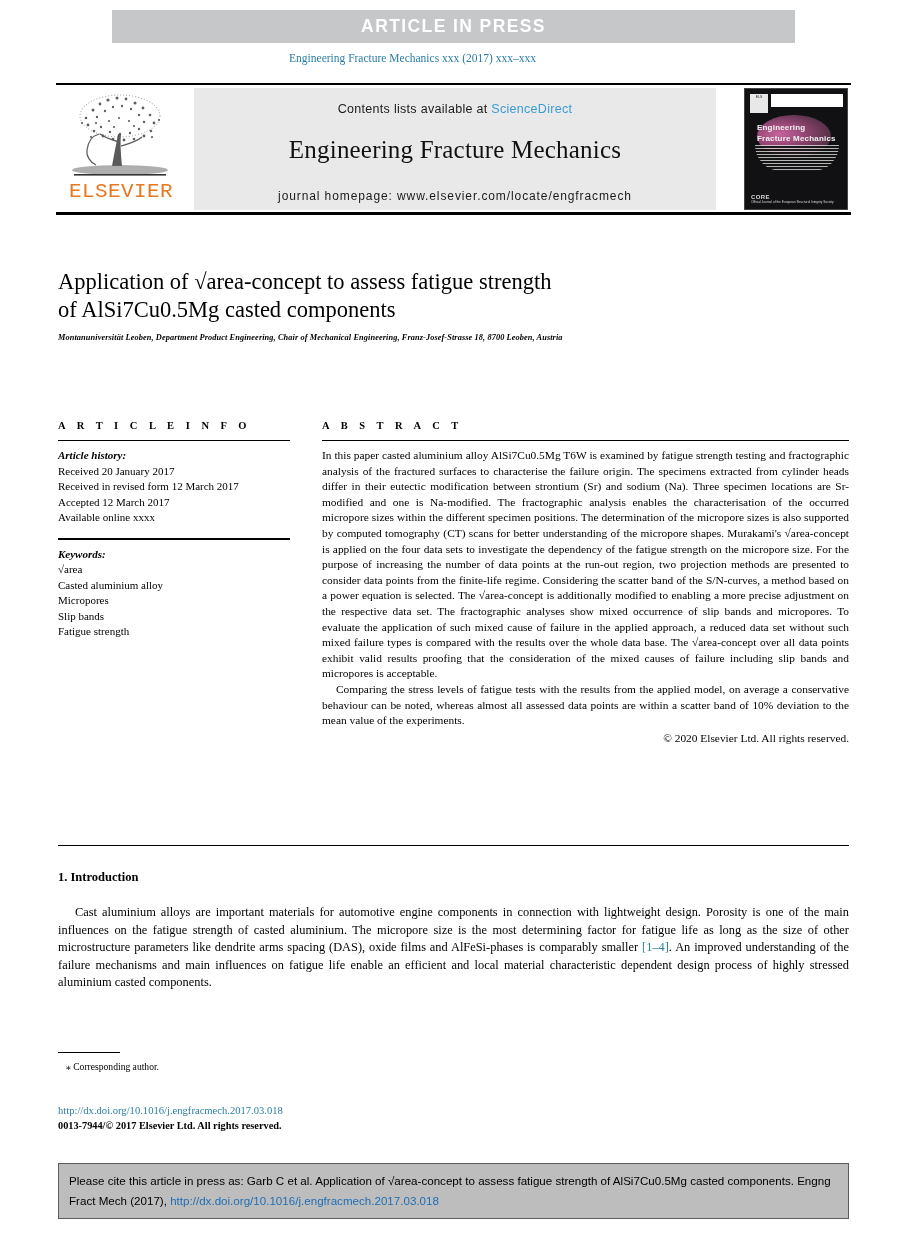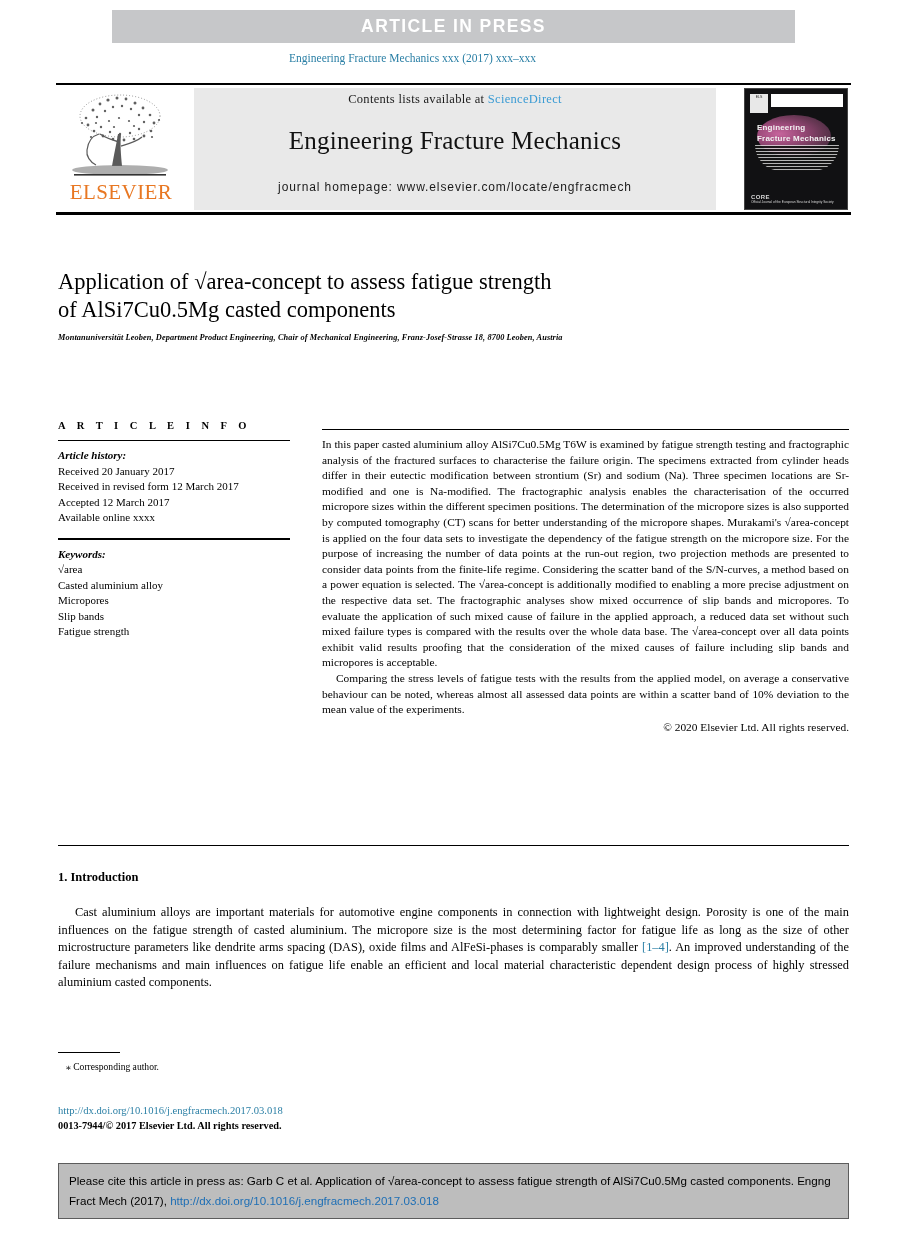--- a/index.html
+++ b/index.html
@@ -91,39 +91,39 @@
     width: 112px;
     height: 92px;
   }
   .elsevier-word {
     position: absolute;
     left: 2px;
     top: 92px;
     width: 126px;
     text-align: center;
     color: #e87722;
-    font-family: Liberation Serif, serif;
+    font-family: Liberation Mono, monospace;
     font-size: 21px;
     letter-spacing: 0.4px;
     line-height: 24px;
   }
   .contents-box {
     position: absolute;
     left: 138px;
     top: 0px;
     width: 522px;
     height: 122px;
     background: #e9e9e9;
     text-align: center;
   }
   .contents-line {
-    font-family: Liberation Serif, serif;
+    font-family: Liberation Sans, sans-serif;
     font-size: 12.5px;
     color: #1a1a1a;
-    padding-top: 4px;
+    padding-top: 14px;
     letter-spacing: 0.3px;
   }
   .sd-link { color: #3a9bd4; }
   .journal-title {
     font-family: "Liberation Serif", "DejaVu Serif", serif;
     font-size: 25px;
     color: #111;
     margin-top: 20px;
     letter-spacing: 0.2px;
   }
@@ -492,20 +492,21 @@
     <div class="hr-thick"></div>
     <div class="it-label">Keywords:</div>
     <div class="info-line">√area</div>
     <div class="info-line">Casted aluminium alloy</div>
     <div class="info-line">Micropores</div>
     <div class="info-line">Slip bands</div>
     <div class="info-line">Fatigue strength</div>
   </div>
 
   <div class="abs-col">
+    <div class="sec-head">A B S T R A C T</div>
     <div class="hr-thin"></div>
     <div class="abs-body">
       <p>In this paper casted aluminium alloy AlSi7Cu0.5Mg T6W is examined by fatigue strength testing and fractographic analysis of the fractured surfaces to characterise the failure origin. The specimens extracted from cylinder heads differ in their eutectic modification between strontium (Sr) and sodium (Na). Three specimen locations are Sr-modified and one is Na-modified. The fractographic analysis enables the characterisation of the occurred micropore sizes within the different specimen positions. The determination of the micropore sizes is also supported by computed tomography (CT) scans for better understanding of the micropore shapes. Murakami's √area-concept is applied on the four data sets to investigate the dependency of the fatigue strength on the micropore size. For the purpose of increasing the number of data points at the run-out region, two projection methods are presented to consider data points from the finite-life regime. Considering the scatter band of the S/N-curves, a method based on a power equation is selected. The √area-concept is additionally modified to enabling a more precise adjustment on the respective data set. The fractographic analyses show mixed occurrence of slip bands and micropores. To evaluate the application of such mixed cause of failure in the applied approach, a reduced data set without such mixed failure types is compared with the results over the whole data base. The √area-concept over all data points exhibit valid results proofing that the consideration of the mixed causes of failure including slip bands and micropores is acceptable.</p>
       <p>Comparing the stress levels of fatigue tests with the results from the applied model, on average a conservative behaviour can be noted, whereas almost all assessed data points are within a scatter band of 10% deviation to the mean value of the experiments.</p>
       <div class="copyright">© 2020 Elsevier Ltd. All rights reserved.</div>
     </div>
   </div>
 
   <div class="abs-rule-bottom"></div>
 

